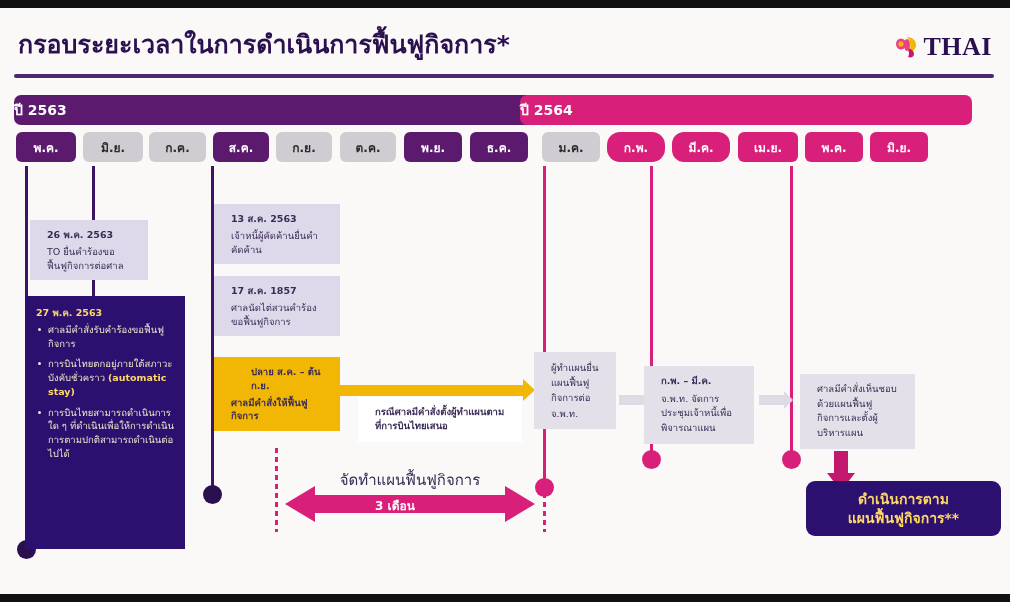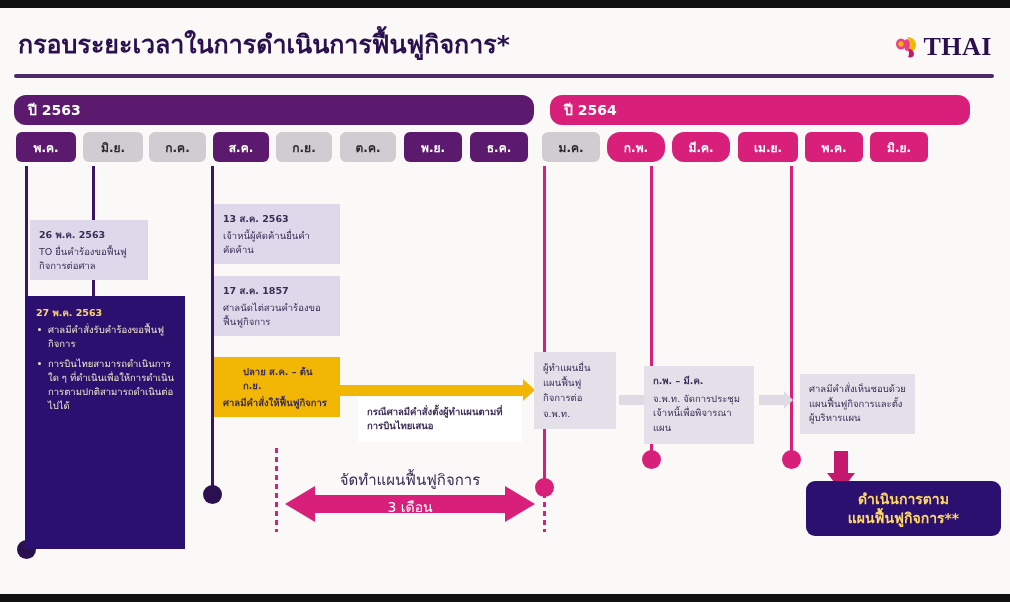--- a/index.html
+++ b/index.html
@@ -31,27 +31,27 @@
     font-size:26px;font-weight:bold;color:#2b1050;
     letter-spacing:0.5px;font-family:"Liberation Serif",serif;
   }
   #rule{
     position:absolute;left:14px;top:66px;width:980px;height:4px;
     background:#4a2a6b;border-radius:2px;
   }
 
   
   .yearbar{
-    position:absolute;height:30px;border-radius:12px;
+    position:absolute;height:30px;border-radius:7px;
     color:#fff;font-size:14px;font-weight:bold;
-    display:flex;align-items:center;padding-left:14px;
+    display:flex;align-items:center;
     box-sizing:border-box;
   }
   #year-2563{left:14px;top:87px;width:520px;background:#5b1a6e;}
-  #year-2564{left:550px;top:87px;width:420px;background:#d8207a;}
+  #year-2564{left:520px;top:87px;width:452px;background:#d8207a;}
 
   
   .month{
     position:absolute;top:124px;height:30px;border-radius:6px;
     display:flex;align-items:center;justify-content:center;
     font-size:12px;font-weight:bold;box-sizing:border-box;
   }
   .m-dark{background:#5b1a6e;color:#ffffff;}
   .m-grey{background:#cfcdd2;color:#2a2a2a;}
   .m-pink{background:#d8207a;color:#ffffff;}
@@ -67,21 +67,21 @@
 
   .dotted{
     position:absolute;width:3px;
     background-image:linear-gradient(#d8207a 55%,rgba(0,0,0,0) 0%);
     background-size:3px 9px;background-repeat:repeat-y;
   }
 
   
   .box{
     position:absolute;box-sizing:border-box;
-    padding:8px 9px;font-size:9.5px;line-height:1.45;
+    padding:8px 17px;font-size:9.5px;line-height:1.45;
   }
   .box .hd{font-weight:bold;display:block;margin-bottom:3px;}
   .lilac{background:#ded9ea;color:#3a2b55;}
   .deep{background:#2b1070;color:#f4e9b8;}
   .deep .hd{color:#ffd966;}
   .yellow{background:#f2b705;color:#3a2b55;font-weight:bold;}
   .yellow .hd{color:#3a2b55;margin-left:20px;}
   .greyblue{background:#e3e0e9;color:#3a2b55;}
 
   .bullets{margin:0;padding-left:12px;list-style:none;}
@@ -120,22 +120,22 @@
   #dbl .rhead{
     position:absolute;right:0;top:0;width:0;height:0;
     border-top:18px solid transparent;border-bottom:18px solid transparent;
     border-left:30px solid #d8207a;
   }
   #dbl-label{
     position:absolute;left:285px;top:460px;width:250px;
     text-align:center;font-size:15px;color:#3a2b55;
   }
   #dbl-inner{
-    position:absolute;left:285px;top:488px;width:250px;
-    text-align:center;font-size:14px;font-weight:normal;color:#ffffff;
+    position:absolute;left:270px;top:488px;width:250px;
+    text-align:center;font-size:12px;font-weight:bold;color:#ffffff;
   }
 
   
   #downarrow{position:absolute;left:827px;top:443px;width:28px;height:40px;}
   #downarrow .dshaft{position:absolute;left:7px;top:0;width:14px;height:24px;background:#c2186e;}
   #downarrow .dhead{
     position:absolute;left:0;top:22px;width:0;height:0;
     border-left:14px solid transparent;border-right:14px solid transparent;
     border-top:18px solid #c2186e;
   }
@@ -220,20 +220,23 @@
 
   <div class="box lilac" style="left:30px;top:212px;width:118px;">
     <span class="hd">26 พ.ค. 2563</span>
     <span>TO ยื่นคำร้องขอฟื้นฟูกิจการต่อศาล</span>
   </div>
 
   <div class="box deep" style="left:25px;top:288px;width:160px;height:253px;padding:10px 11px;">
     <span class="hd">27 พ.ค. 2563</span>
     <ul class="bullets">
       <li>ศาลมีคำสั่งรับคำร้องขอฟื้นฟูกิจการ</li>
+      <li>
+        <span>การบินไทยตกอยู่ภายใต้สภาวะบังคับชั่วคราว <span class="auto-stay">(automatic stay)</span></span>
+      </li>
       <li>การบินไทยสามารถดำเนินการใด ๆ ที่ดำเนินเพื่อให้การดำเนินการตามปกติสามารถดำเนินต่อไปได้</li>
     </ul>
   </div>
 
   <div class="box lilac" style="left:214px;top:196px;width:126px;">
     <span class="hd">13 ส.ค. 2563</span>
     <span>เจ้าหนี้ผู้คัดค้านยื่นคำคัดค้าน</span>
   </div>
 
   <div class="box lilac" style="left:214px;top:268px;width:126px;">

